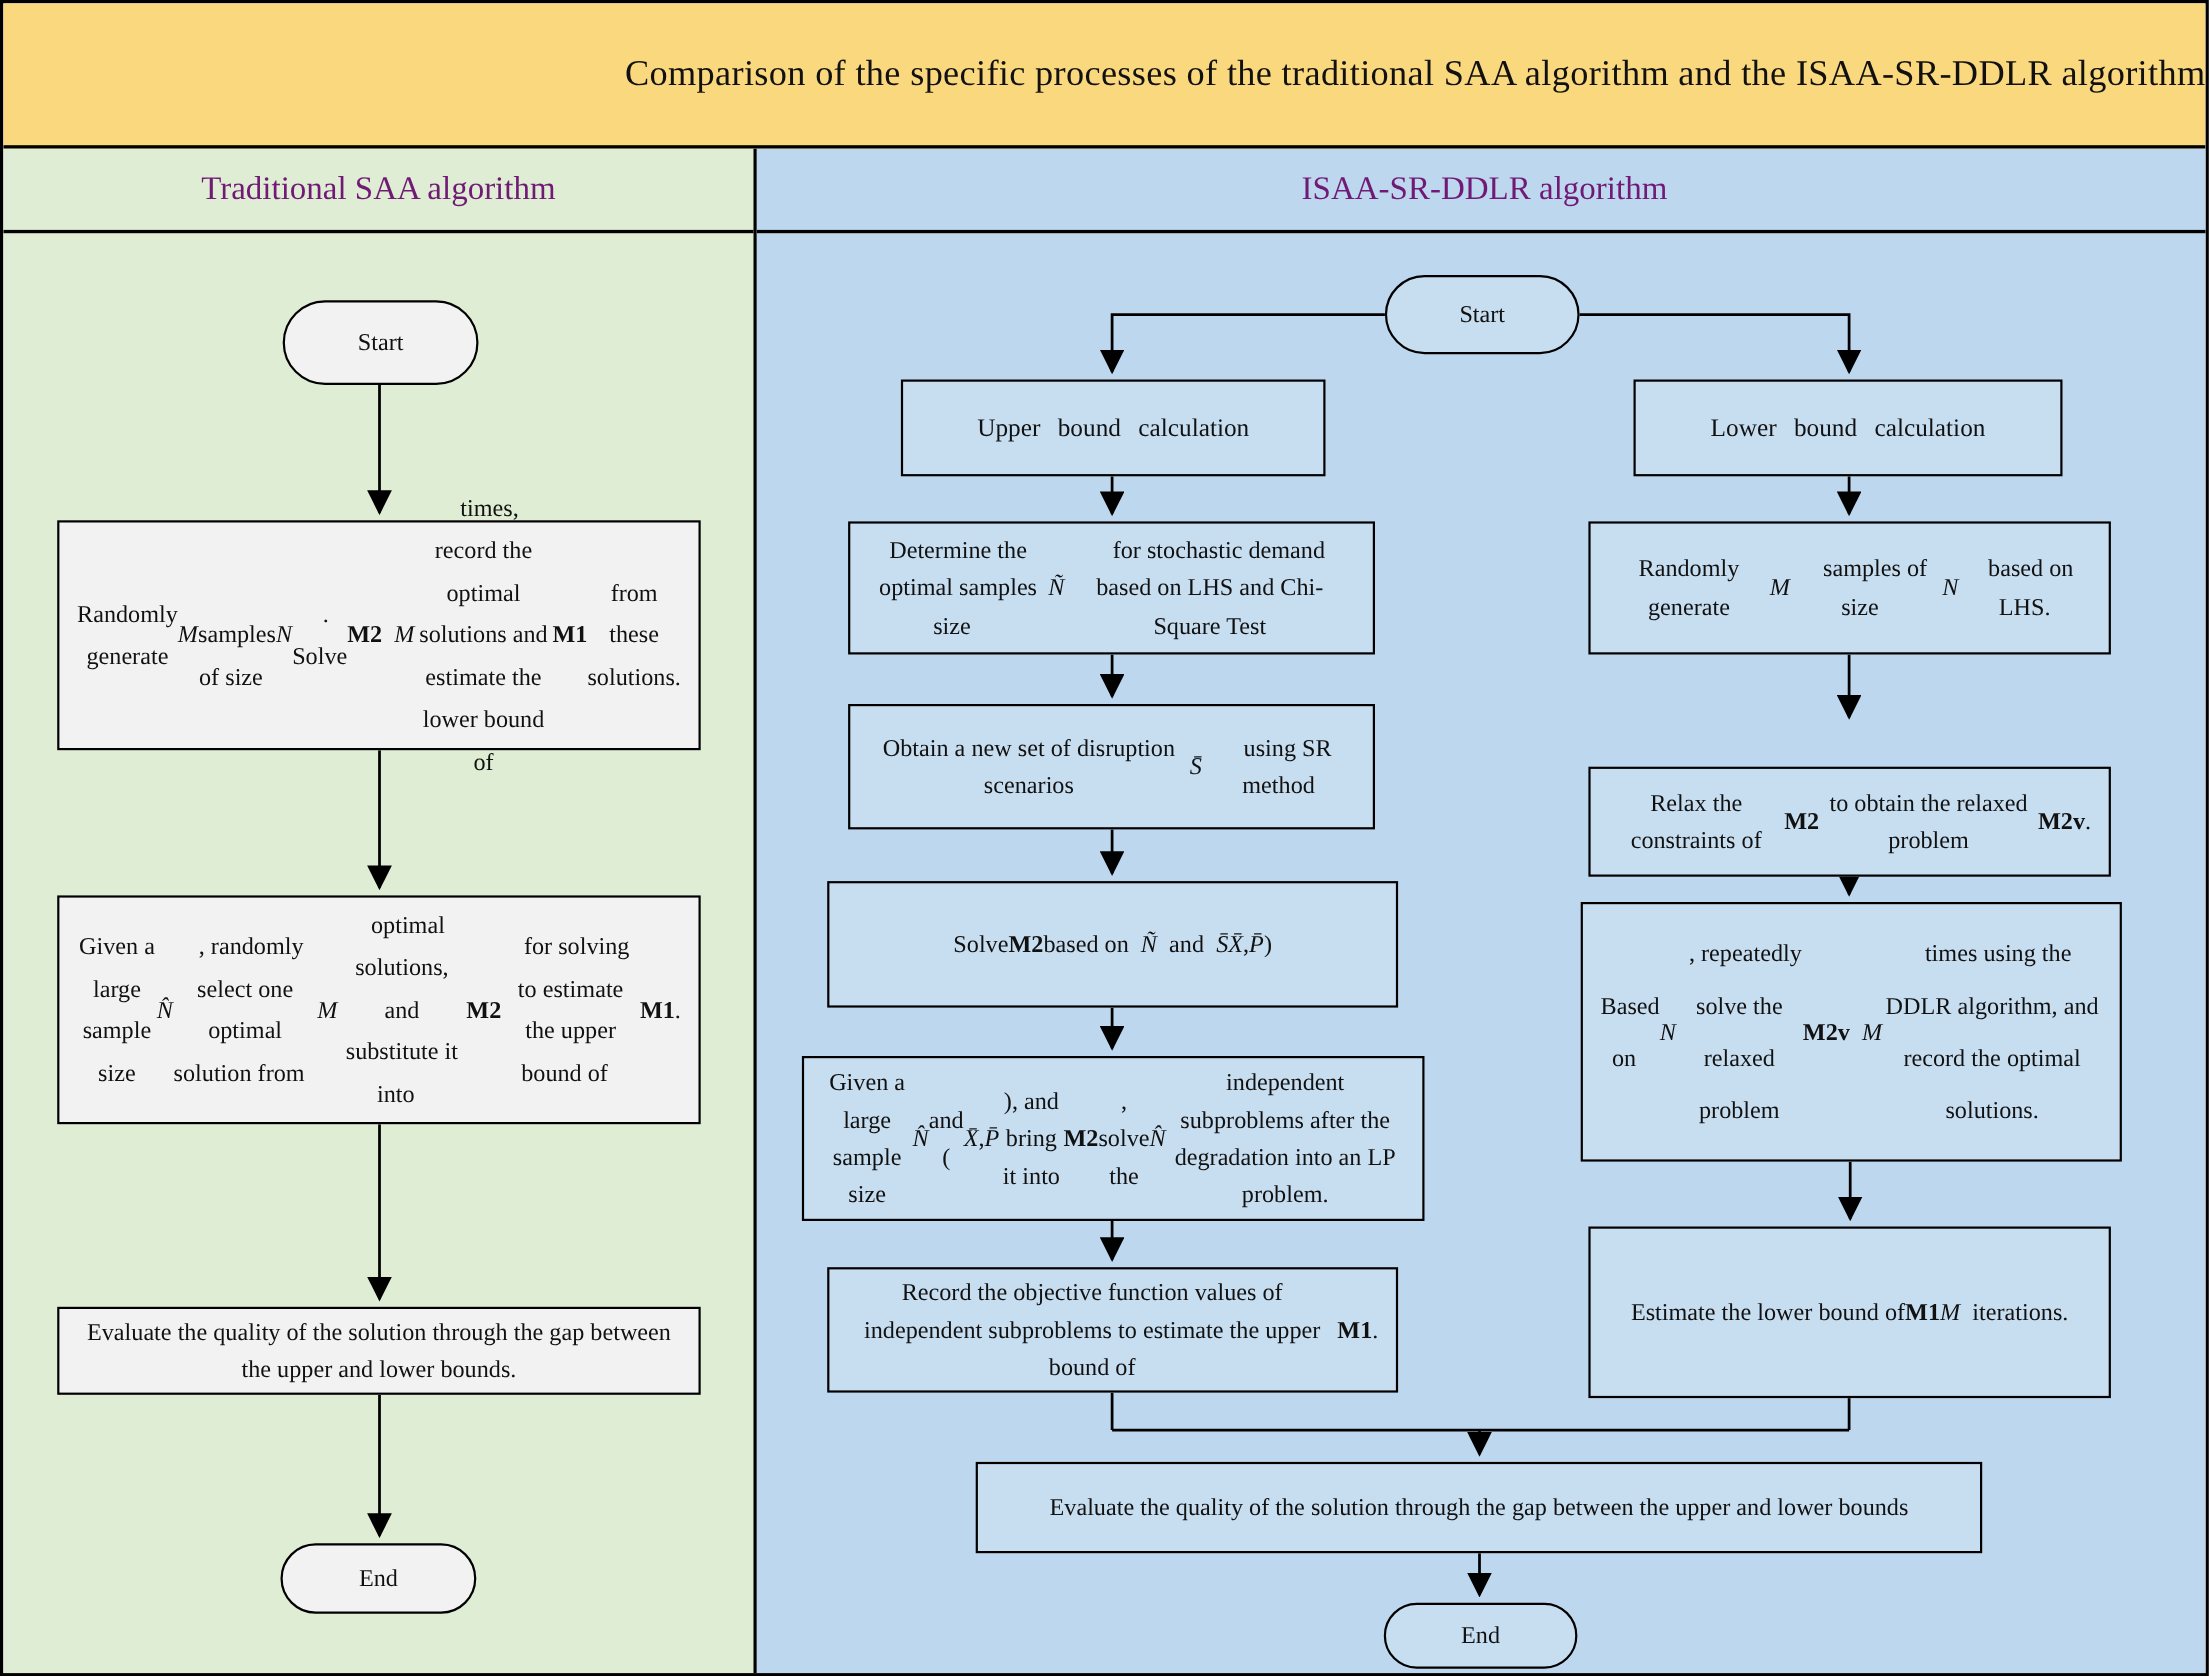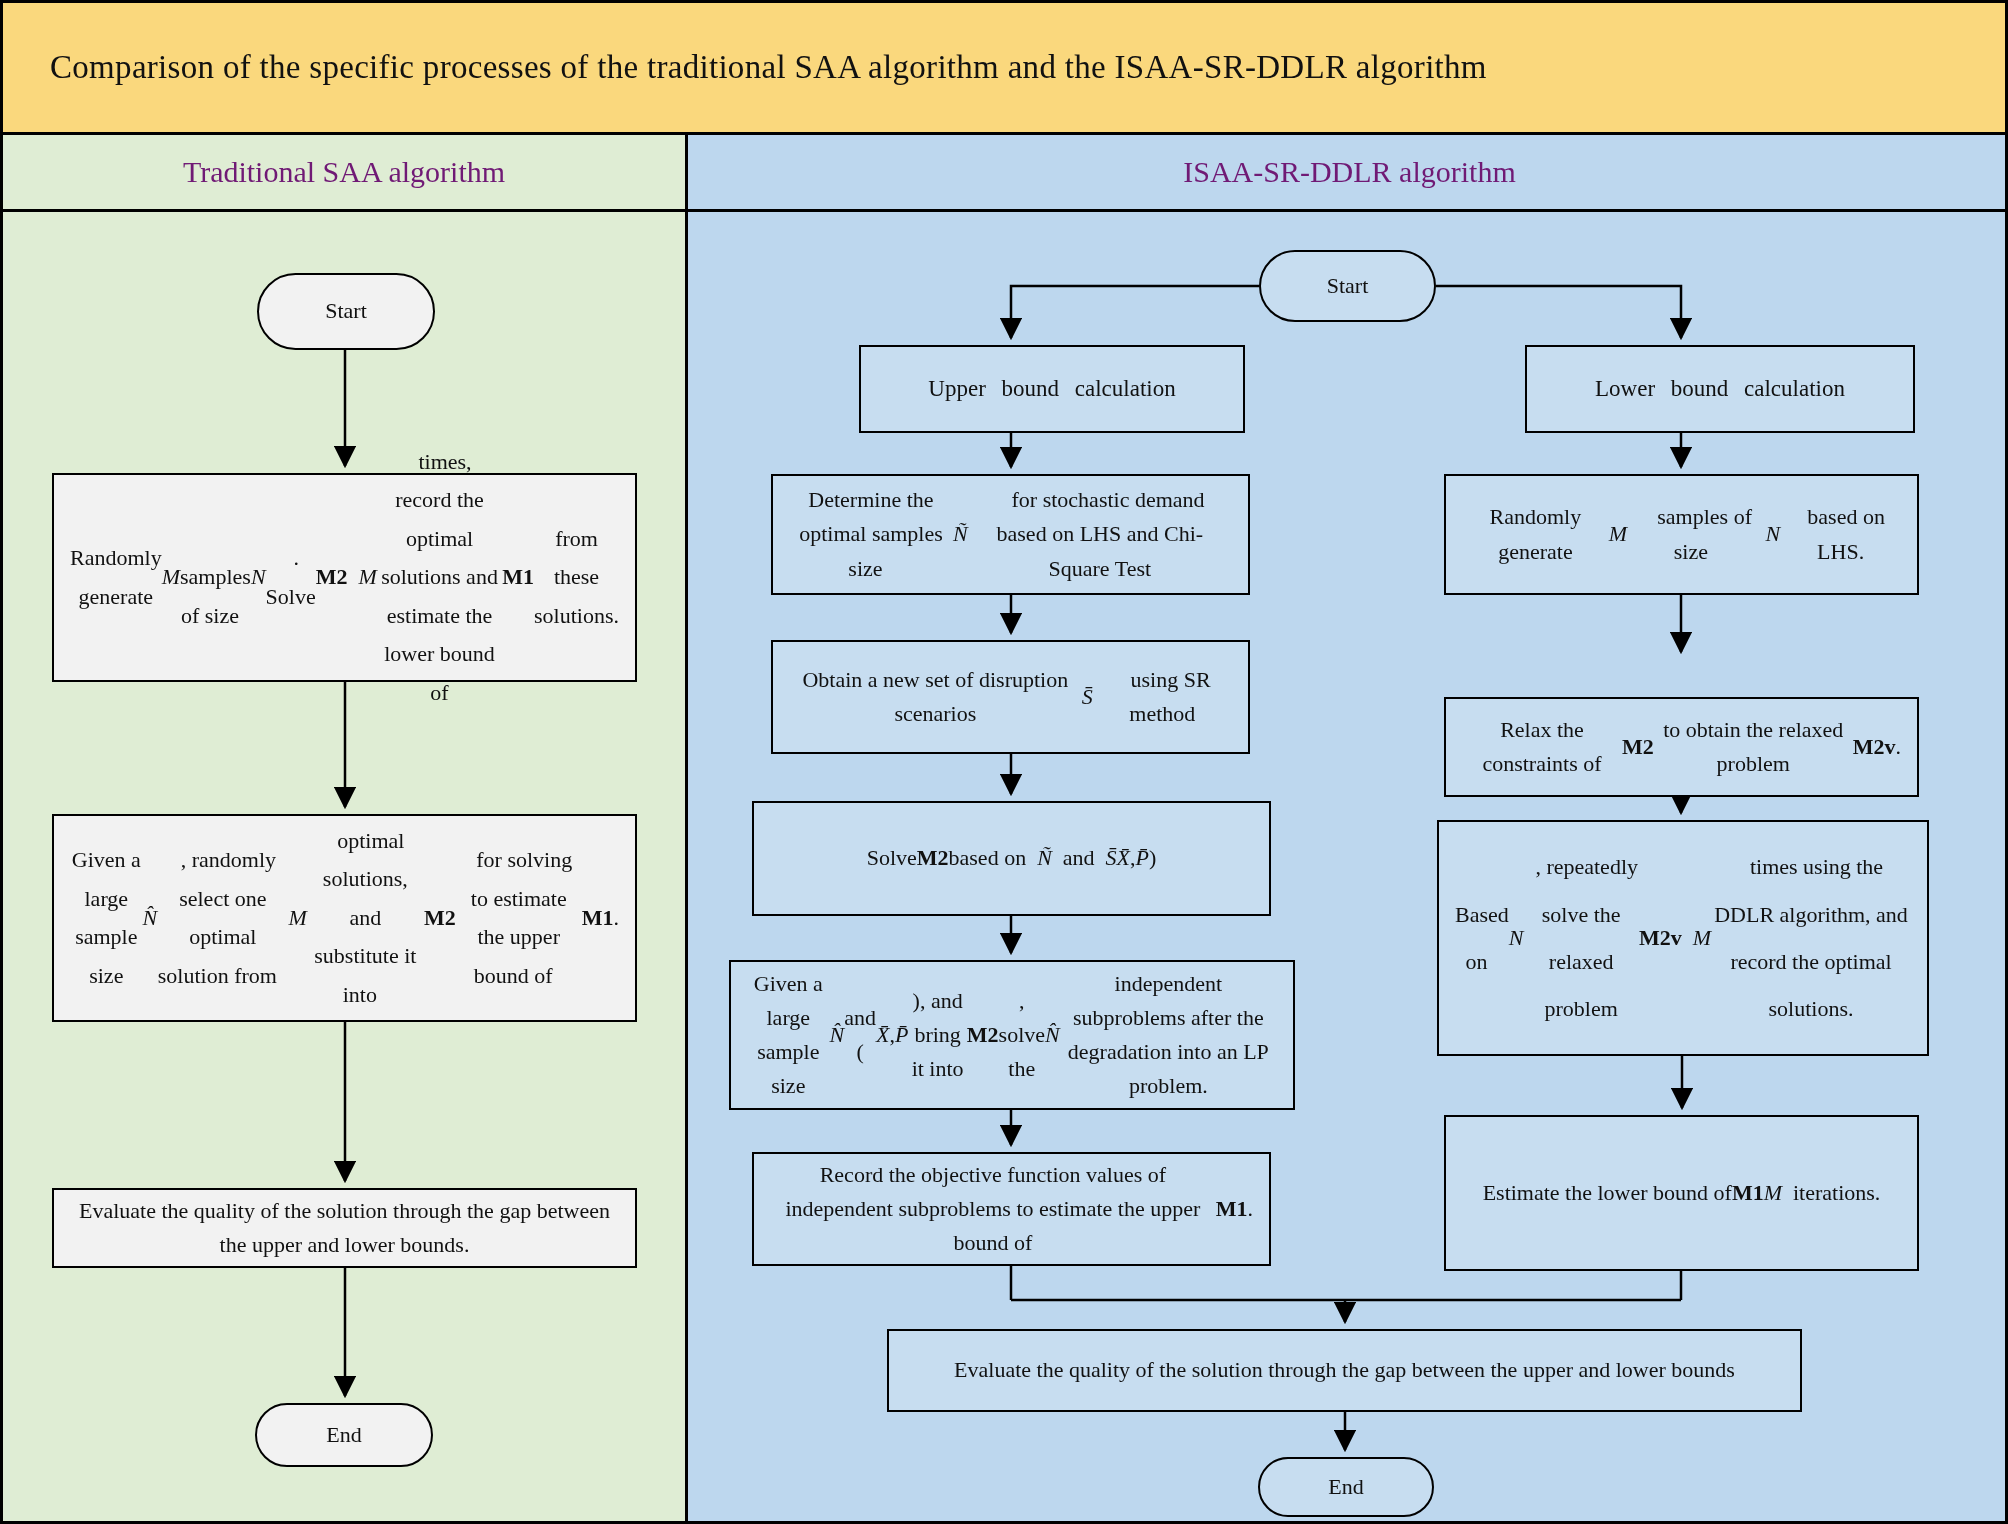--- a/index.html
+++ b/index.html
@@ -12,21 +12,21 @@
   }
   *{margin:0;padding:0;box-sizing:border-box;}
   body{font-family:"Liberation Serif", serif; background:#888;}
   .page{
     position:relative; width:2008px; height:1524px;
     border:3px solid var(--border); background:#fff; overflow:hidden;
   }
   .title-bar{
     position:absolute; left:0; top:0; width:100%; height:132px;
     background:var(--title-bg); border-bottom:3px solid var(--border);
-    display:flex; align-items:center; justify-content:flex-start;padding-left:47px;
+    display:flex; align-items:center; justify-content:flex-end;padding-left:47px;
   }
   .title-bar .title{font-size:33px; color:#111; letter-spacing:.3px;}
   .col{position:absolute; top:132px; height:1392px;}
   .col-left{left:0; width:685px; background:var(--left-bg); border-right:3px solid var(--border);}
   .col-right{left:685px; width:1323px; background:var(--right-bg);}
   .col-header{
     height:77px; border-bottom:3px solid var(--border);
     display:flex; align-items:center; justify-content:center;
     font-size:30px; color:#701a75;
   }
@@ -35,21 +35,21 @@
     position:absolute; border:2px solid var(--border);
     display:flex; align-items:center; justify-content:center;
     text-align:center; font-size:22px; line-height:1.55; color:#111;
     padding:6px 16px;
   }
   .node.gray{background:var(--left-node-bg);}
   .node.blue{background:var(--right-node-bg);}
   .pill{border-radius:45px;}
   .b{font-weight:bold;}
   .i{font-style:italic;}
-  .spread{word-spacing:10px;margin-left:40px;}
+  .spread{word-spacing:10px;}
   .airy{line-height:1.75;}
   .veryairy{line-height:2.15;}
   .label-box{font-size:23px;}
 </style>
 </head>
 <body>
 
 <div class="page">
 
   <div class="col col-left">

